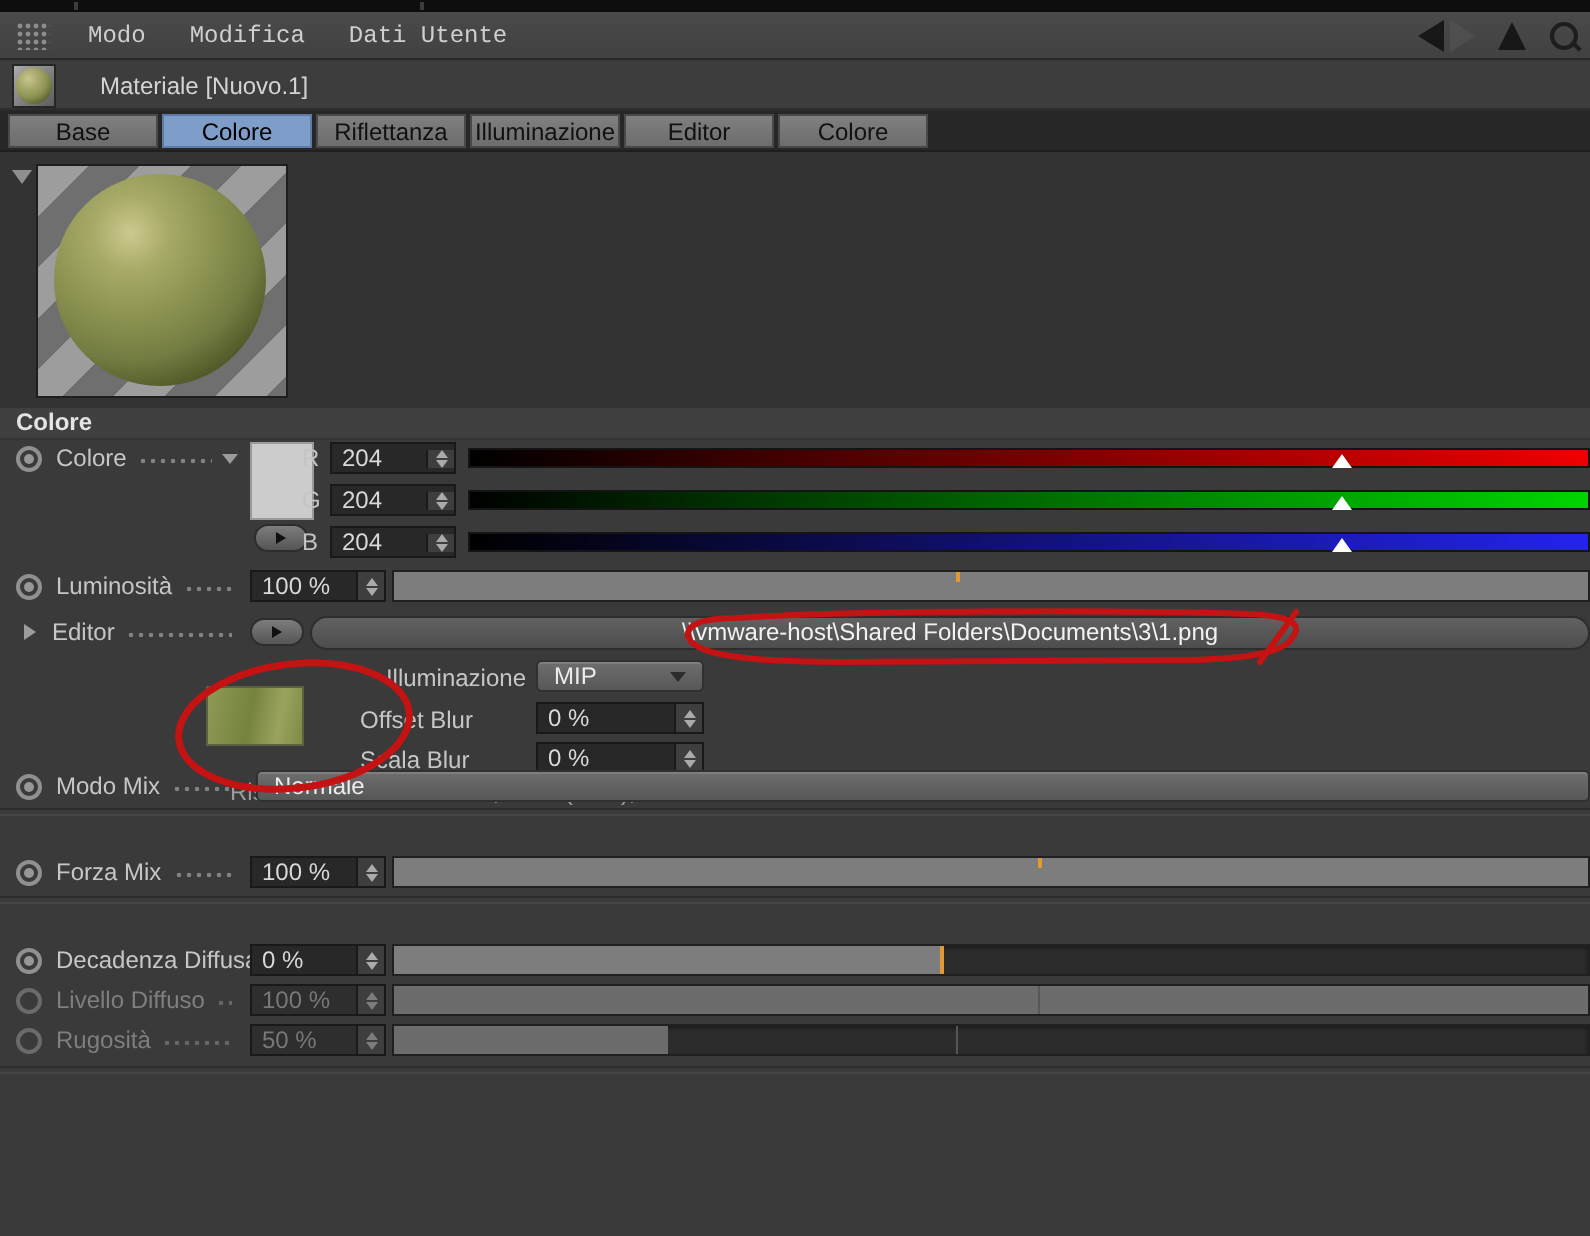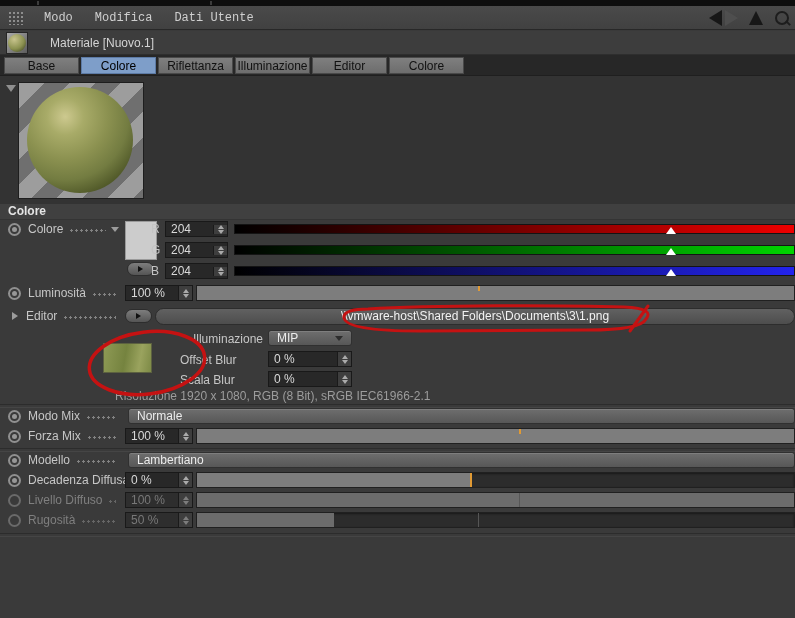--- a/index.html
+++ b/index.html
@@ -295,21 +295,21 @@
     <span class="spin">
         <i class="up"></i>
         <i class="dn"></i>
       </span>
   </span>
 
   <span class="resline" style="top:389px">Risoluzione 1920 x 1080, RGB (8 Bit), sRGB IEC61966-2.1</span>
 
   <div class="hr" style="top:404px"></div>
 
-  <div class="row" style="top:408px">
+  <div class="row" style="top:385px">
     <div class="labelarea">
       <span class="radio"></span>
       <span class="label">Modo Mix</span>
       <span class="leader"></span>
     </div>
     <div class="drop flex1">
       <span>Normale</span>
     </div>
   </div>
 
@@ -327,30 +327,20 @@
         </span>
     </span>
     <div class="slider">
       <div class="fill" style="--fill:100%"></div>
       <span class="tick" style="--tick:54%"></span>
     </div>
   </div>
 
   <div class="hr" style="top:448px"></div>
 
-  <div class="row" style="top:452px">
-    <div class="labelarea">
-      <span class="radio"></span>
-      <span class="label">Modello</span>
-      <span class="leader"></span>
-    </div>
-    <div class="drop flex1">
-      <span>Lambertiano</span>
-    </div>
-  </div>
 
   <div class="row" style="top:472px">
     <div class="labelarea">
       <span class="radio"></span>
       <span class="label">Decadenza Diffusa</span>
     </div>
     <span class="vbox">
       <span class="val">0 %</span>
       <span class="spin">
           <i class="up"></i>

